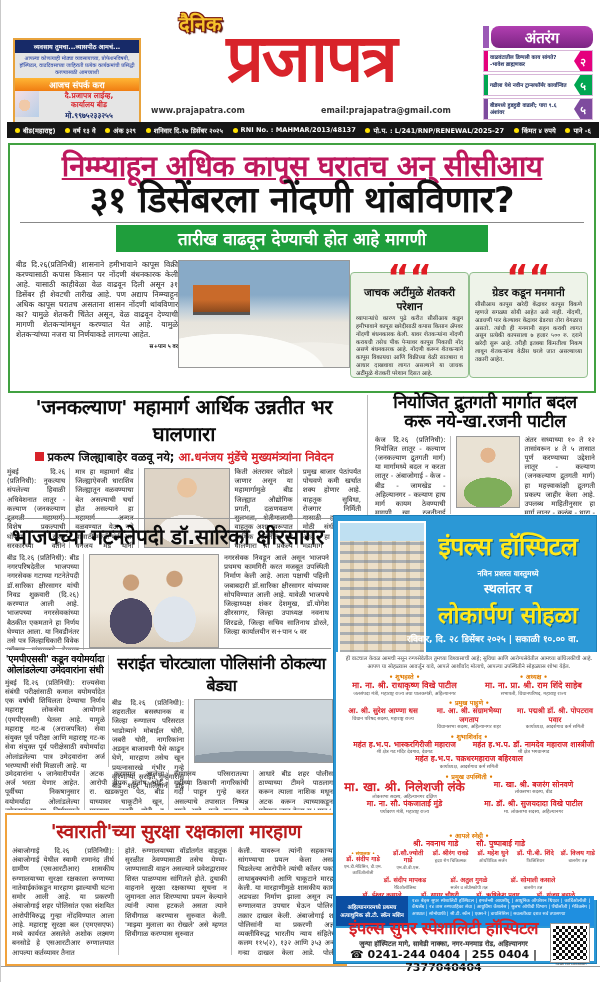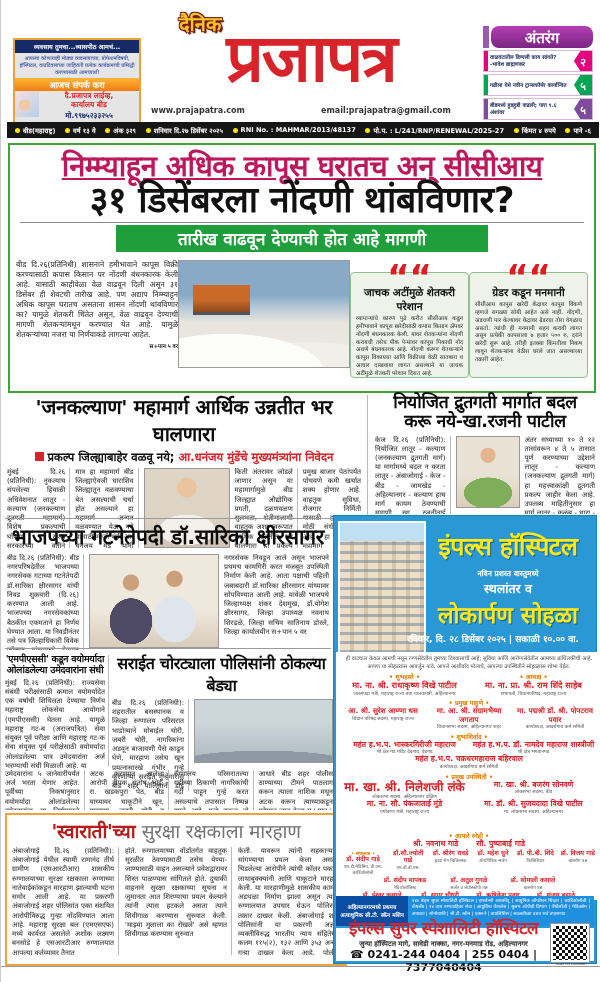--- a/index.html
+++ b/index.html
@@ -94,21 +94,21 @@
   .doc-desg{color:#555;font-size:4.4px;text-align:center;}
   .band-left{background:#0b4ea2;color:#fff;font-size:5.6px;font-weight:bold;display:flex;align-items:center;text-align:center;padding:2px 3px;}
   .band-right{background:#1f8fe0;color:#fff;font-size:4.6px;line-height:1.4;padding:2px 4px;text-align:justify;}
   .hosp-foot-title{color:#d8232a;font-size:17px;font-weight:bold;letter-spacing:-.5px;}
   .hosp-addr{color:#333;font-size:6.8px;font-weight:bold;}
   .hosp-phone{color:#111;font-size:11px;font-weight:bold;}
   .qr{background:repeating-conic-gradient(#111 0% 25%, #fff 0% 50%) 0 0/6px 6px;border:2px solid #fff;outline:1px solid #999;}
   
   .guardbox{border:2px solid #f0a23c;background:#fff;}
   .gb-h-black{font-size:19px;font-weight:bold;color:#b91c1c;letter-spacing:-.3px;}
-  .gb-h-red{font-size:19px;font-weight:normal;color:#737373;letter-spacing:-.3px;}
+  .gb-h-red{font-size:19px;font-weight:bold;color:#b91c1c;letter-spacing:-.3px;}
   .more{font-size:5.6px;font-weight:bold;color:#111;}
   .hr-gray{border-top:1.5px solid #9a9a9a;}
 </style>
 </head>
 <body>
 
 <div class="page">
 
   <div class="abs adbox" style="left:12px;top:38px;width:124px;height:84px;">
     <div class="adbox-head">व्यवसाय तुमचा...व्यासपीठ आमचं...</div>

